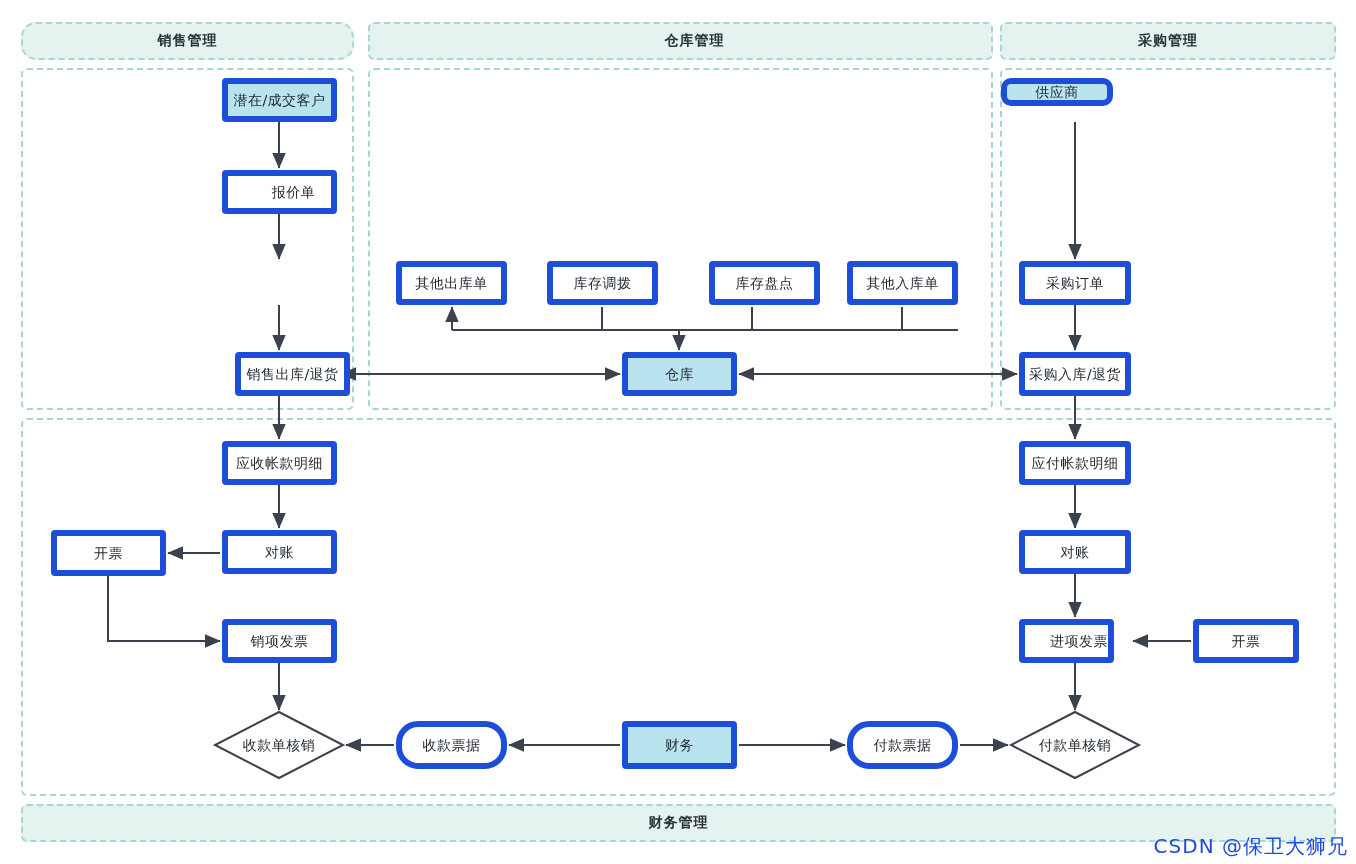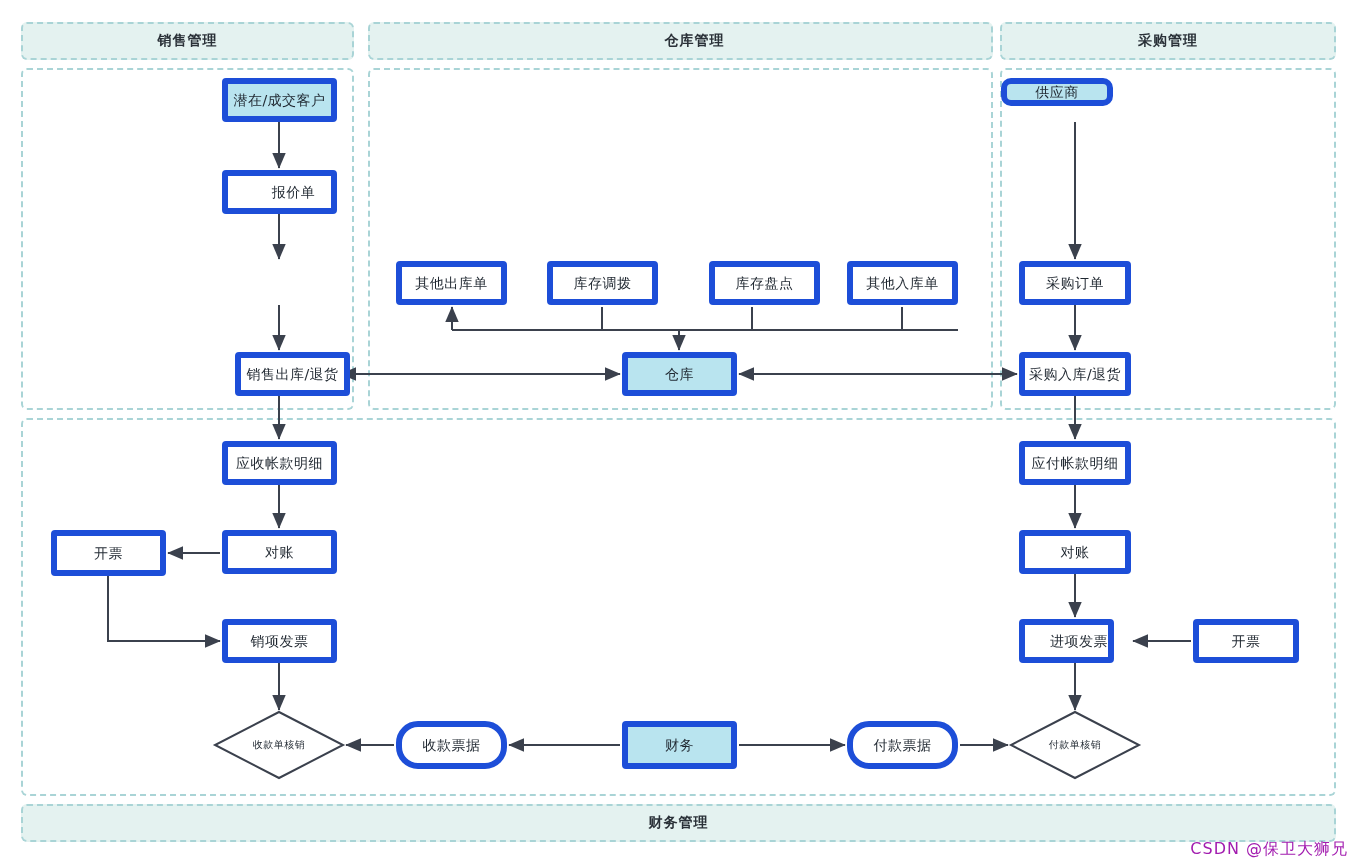--- a/index.html
+++ b/index.html
@@ -47,21 +47,21 @@
   .node.pill {
     border-radius: 22px;
   }
   .node.diamond {
     border: none;
     background: transparent;
   }
   .diamond-label {
     position: relative;
     z-index: 3;
-    font-size: 10px;
+    font-size: 14px;
     color: #1f2730;
     letter-spacing: 0.5px;
   }
   .band {
     position: absolute;
     box-sizing: border-box;
     background: #e4f2f0;
     border: 2px dashed #a9d4d6;
     border-radius: 6px;
     display: flex;
@@ -76,37 +76,37 @@
     position: absolute;
     box-sizing: border-box;
     border: 2px dashed #a9d4d6;
     border-radius: 6px;
     background: transparent;
   }
   .watermark {
     position: absolute;
     right: 8px;
     bottom: 4px;
-    font-size: 16px;
-    color: #a21caf;
+    font-size: 20px;
+    color: #1d4ed8;
     letter-spacing: 1px;
     white-space: nowrap;
   }
 </style>
 </head>
 <body>
 
 <div id="stage">
 
   <div class="zone" style="left:21px; top:68px; width:333px; height:342px;"></div>
   <div class="zone" style="left:368px; top:68px; width:625px; height:342px;"></div>
   <div class="zone" style="left:1000px; top:68px; width:336px; height:342px;"></div>
   <div class="zone" style="left:21px; top:418px; width:1315px; height:378px;"></div>
 
-  <div class="band" style="left:21px; top:22px; width:333px; height:38px;">
+  <div class="band" style="left:21px; top:22px; width:333px; height:38px;border-radius:15px;">
     <span>销售管理</span>
   </div>
   <div class="band" style="left:368px; top:22px; width:625px; height:38px;padding-left:28px;">
     <span>仓库管理</span>
   </div>
   <div class="band" style="left:1000px; top:22px; width:336px; height:38px;">
     <span>采购管理</span>
   </div>
   <div class="band" style="left:21px; top:804px; width:1315px; height:38px;">
     <span>财务管理</span>

